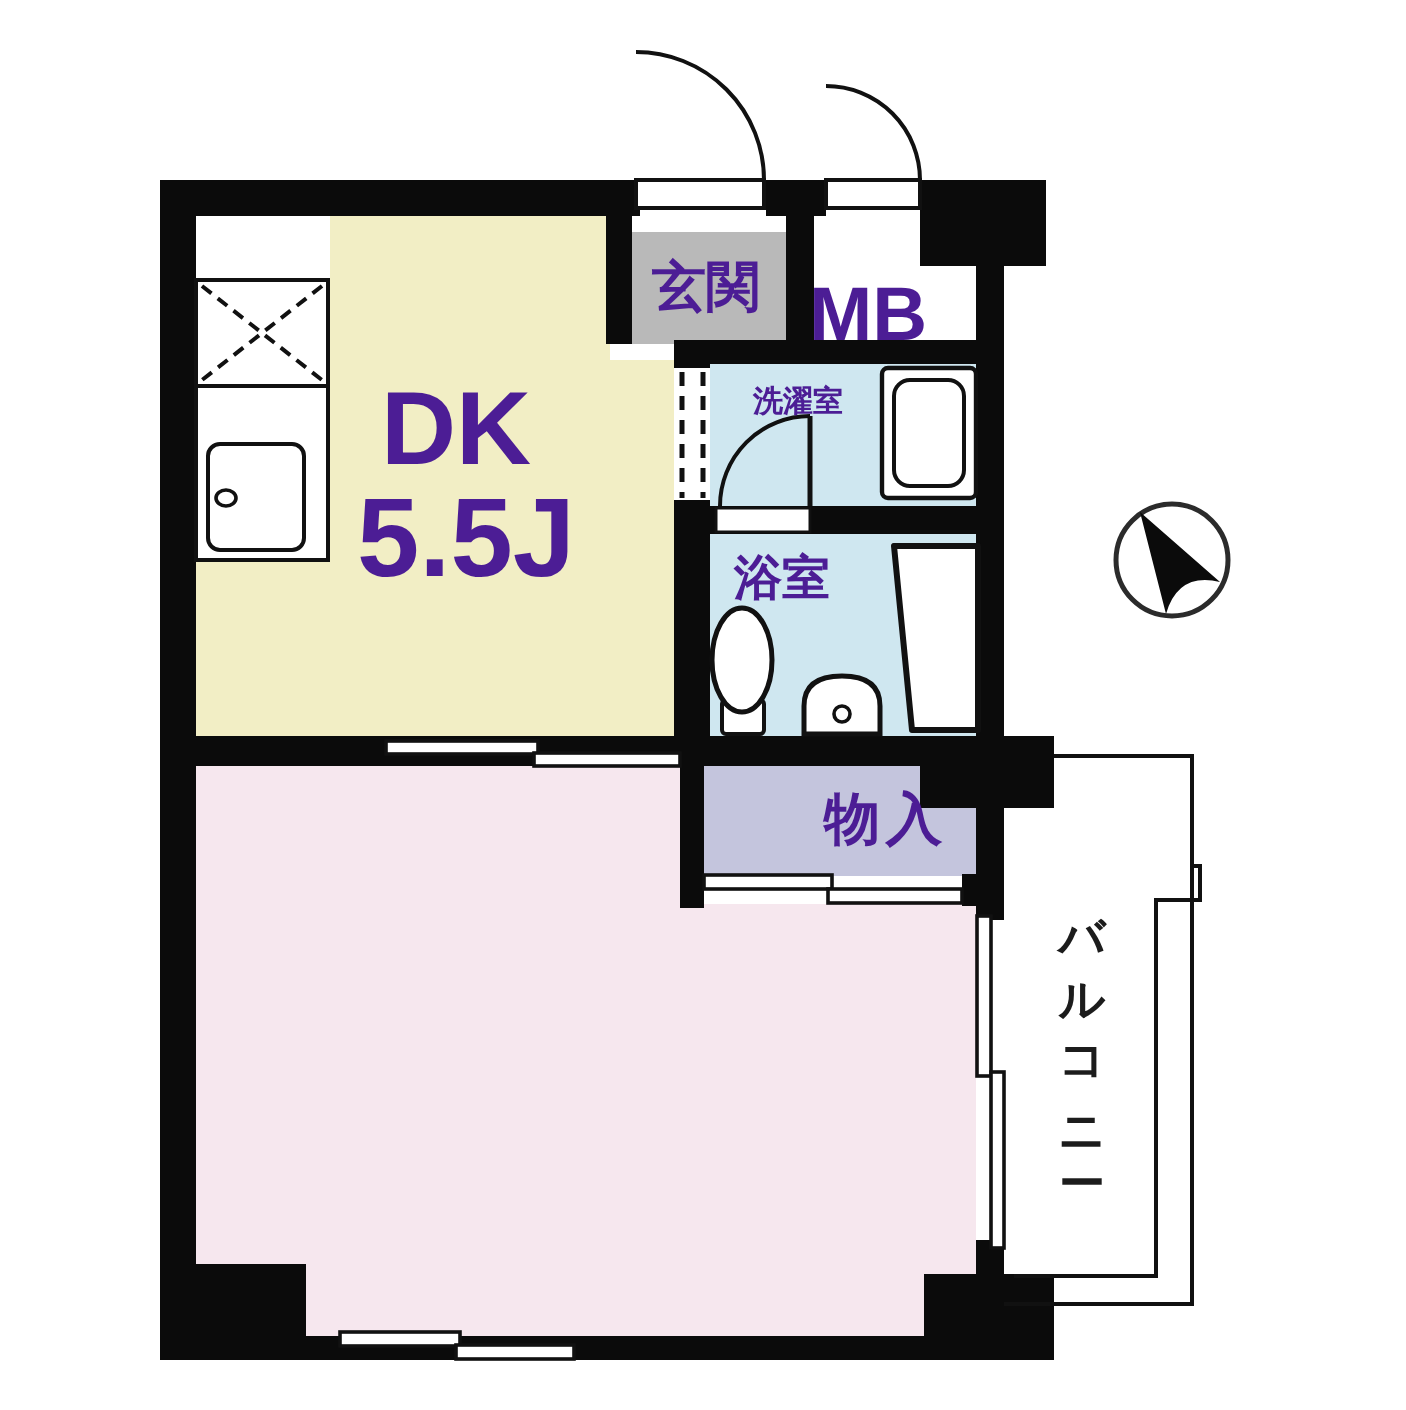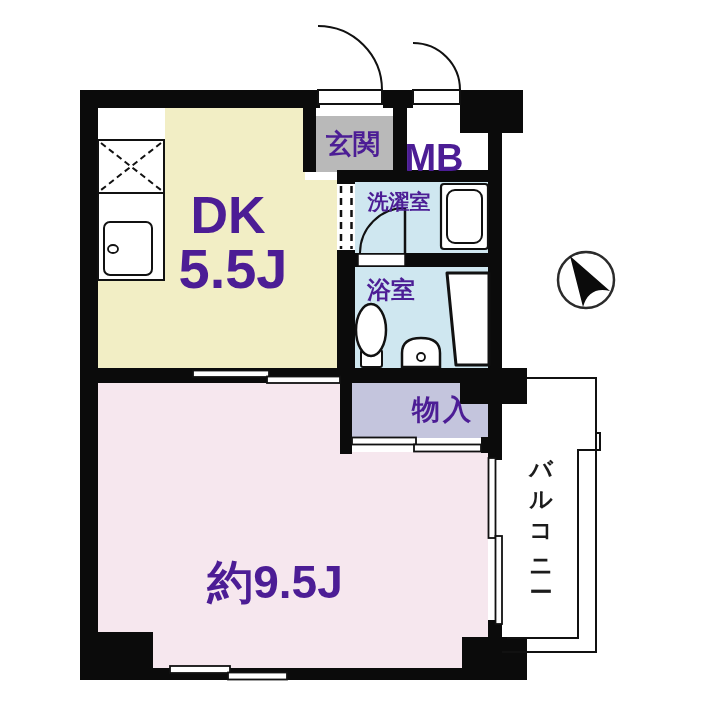--- a/index.html
+++ b/index.html
@@ -139,19 +139,18 @@
     <g>
       <circle cx="586" cy="280" r="28" fill="#fff" stroke="#2b2b2b" stroke-width="2.5"></circle>
       <path d="M570,256 L610,291 Q589,286 583,307 Z" fill="#0b0b0b"></path>
     </g>
   </svg>
 
   <div class="lbl" style="left:228px;top:215px;font-size:52px;">DK</div>
   <div class="lbl" style="left:233px;top:269px;font-size:56px;">5.5J</div>
   <div class="lbl" style="left:353px;top:144px;font-size:27px;">玄関</div>
   <div class="lbl" style="left:434px;top:138px;font-size:38px;margin-top:20px;">MB</div>
-  <div class="lbl" style="left:399px;top:201px;font-size:21px;">洗濯室</div>
+  <div class="lbl" style="left:399px;top:201px;font-size:15px;">洗濯室</div>
   <div class="lbl" style="left:391px;top:290px;font-size:24px;">浴室</div>
   <div class="lbl" style="left:443px;top:410px;font-size:28px;letter-spacing:3px;">物入</div>
-  <div class="lbl" style="left:275px;top:582px;font-size:46px;">約9.5J</div>
   <div class="lbl-v" style="left:541px;top:442px;font-size:23px;letter-spacing:8px;">バルコニー</div>
 
 </div>
 
 </body></html>

